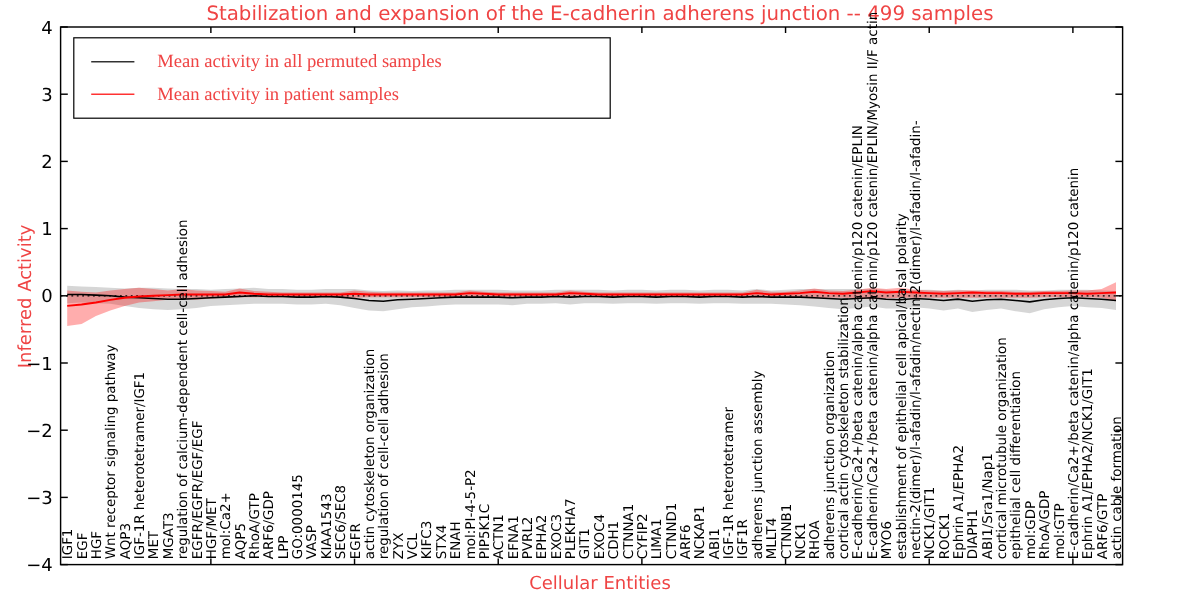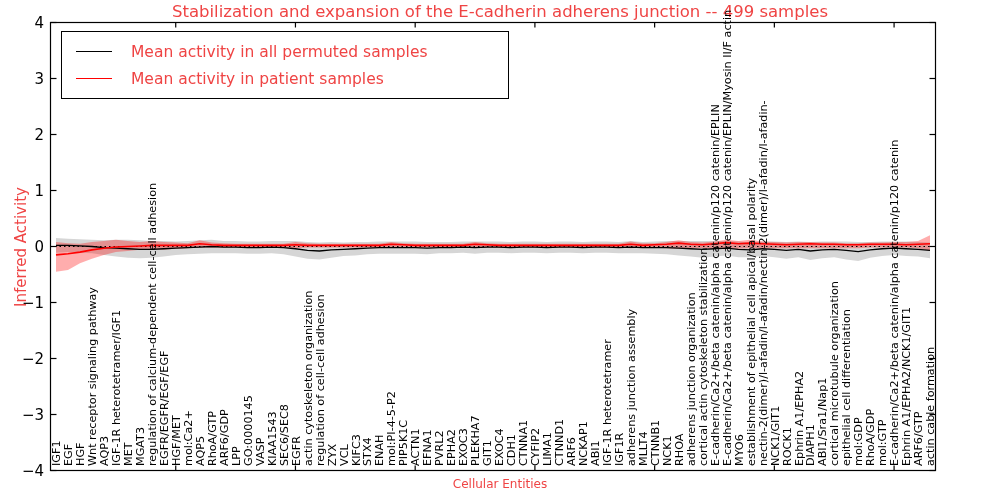--- a/index.html
+++ b/index.html
@@ -2,27 +2,27 @@
 <html><head>
 <meta charset="utf-8">
 <style>
   html,body{margin:0;padding:0;background:#ffffff;}
   .fig{position:relative;width:1000px;height:500px;background:#ffffff;overflow:hidden;
        font-family:"DejaVu Sans",sans-serif;color:#ef4444;}
   .title{position:absolute;top:2px;left:0;width:100%;text-align:center;
          font-size:16.5px;z-index:1;white-space:nowrap;}
   .ylabel{position:absolute;left:-39px;top:238px;width:120px;text-align:center;
           transform:rotate(-90deg);transform-origin:center center;font-size:15px;z-index:1;}
-  .xlabel{position:absolute;top:477px;left:0;width:1000px;text-align:center;font-size:12px;z-index:1;}
+  .xlabel{position:absolute;top:477px;left:0;width:1000px;text-align:center;font-size:15px;z-index:1;}
   svg.chart{position:absolute;left:0;top:0;z-index:2;}
   svg.chart text{font-family:"DejaVu Sans",sans-serif;fill:#000;}
   .legend{position:absolute;left:61px;top:31px;width:448px;height:68px;z-index:3;
           background:#ffffff;border:1.6px solid #000;box-sizing:border-box;
           display:flex;flex-direction:column;justify-content:center;gap:9px;}
-  .legend-entry{display:flex;align-items:center;padding-left:14px;}
+  .legend-entry{display:flex;align-items:center;padding-left:14px;font-family:Liberation Serif, serif;}
   .legend-swatch{width:36px;height:0;border-top:1.7px solid #000;margin-right:19px;flex:0 0 auto;}
   .legend-label{font-size:15.5px;white-space:nowrap;}
 </style>
 </head>
 <body>
 
 <div class="fig">
   <div class="title">Stabilization and expansion of the E-cadherin adherens junction -- 499 samples</div>
   <div class="ylabel">Inferred Activity</div>
   <div class="xlabel">Cellular Entities</div>

